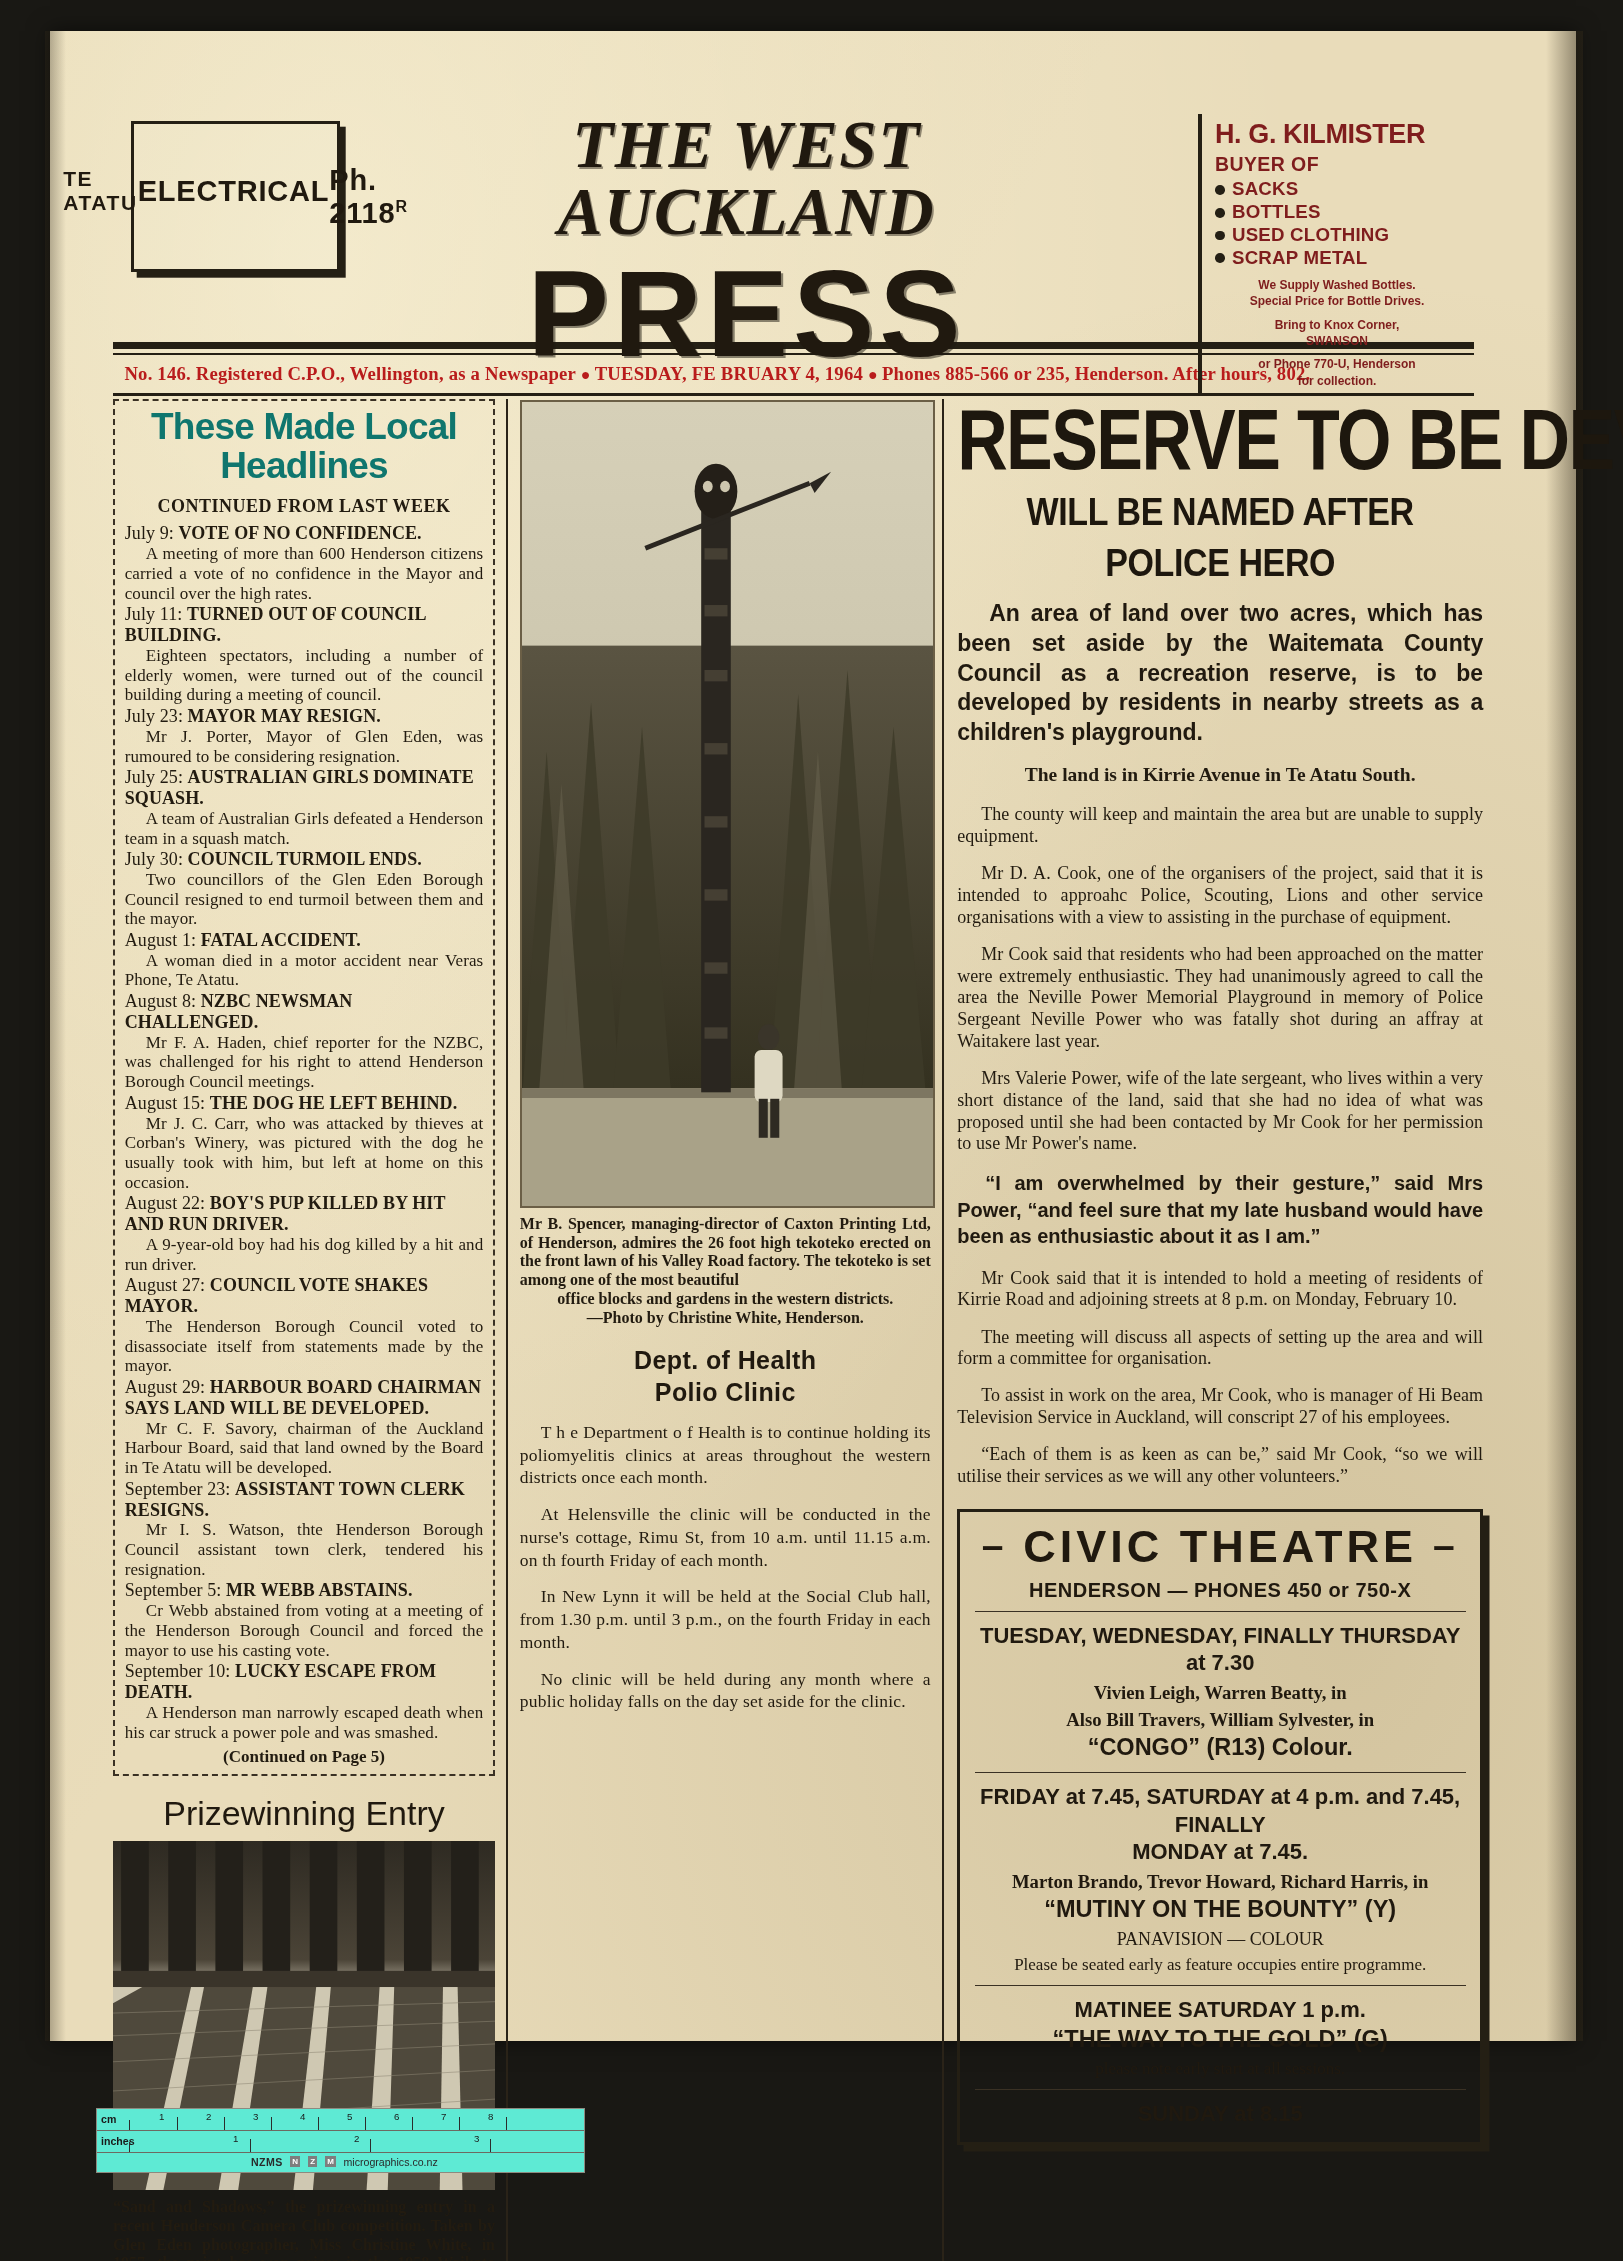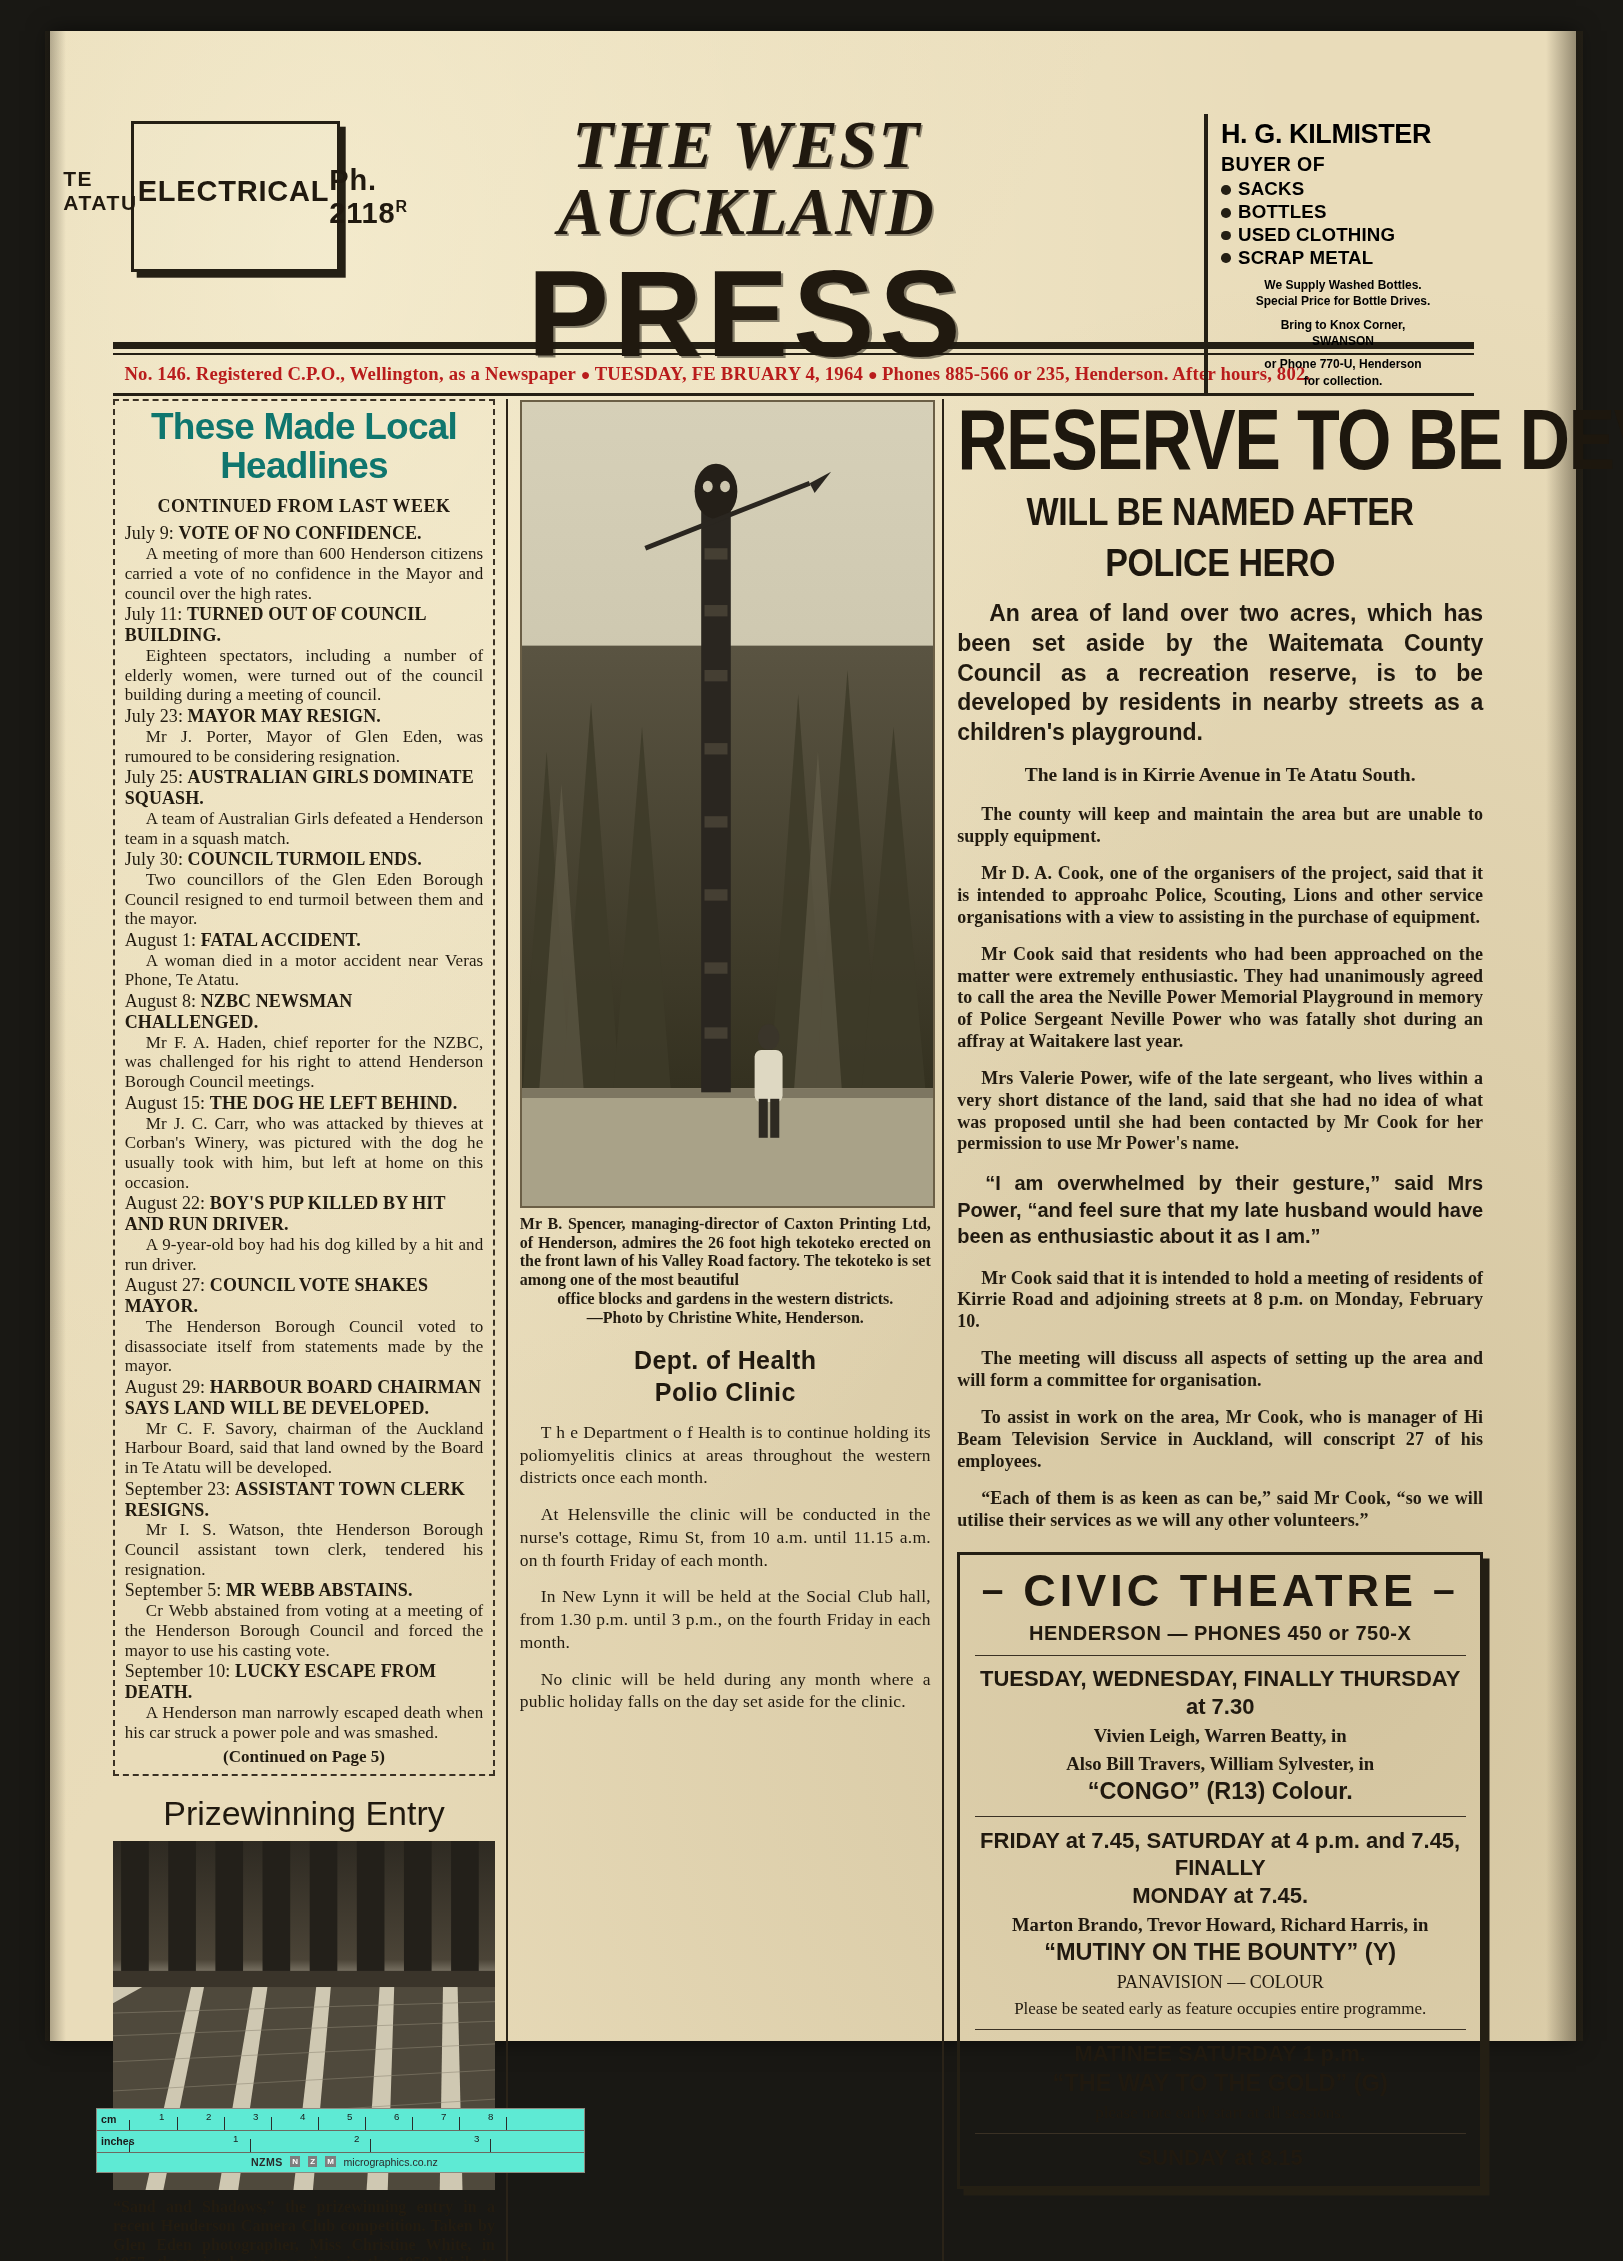--- a/index.html
+++ b/index.html
@@ -60,23 +60,23 @@
     font-weight:700;font-style:italic;font-size:67px;letter-spacing:1.6px;
     line-height:1;text-shadow:1.6px 1.6px 0 rgba(30,25,15,.45);
   }
   .title-press{
     font-family:"Liberation Sans", sans-serif;
     font-weight:800;font-size:122px;letter-spacing:4.9px;line-height:1.05;margin-top:4.9px;
     text-shadow:2.4px 2.4px 0 rgba(30,25,15,.5);
   }
 
   .kilmister{
-    position:absolute;right:9px;top:34px;width:244px;
+    position:absolute;right:15px;top:34px;width:244px;
     border-left:4px solid #241f14;
-    padding:4.9px 0 4.9px 13px;color:#000000;
+    padding:4.9px 0 4.9px 13px;color:#7f1d1d;
     font-family:"Liberation Sans", sans-serif;
   }
   .kil-name{font-size:27px;font-weight:800;letter-spacing:-0.4px;margin-bottom:3.2px;}
   .kil-buyer{font-size:19.5px;font-weight:700;letter-spacing:0.4px;margin-bottom:2.4px;}
   .kil-li{font-size:18.7px;font-weight:700;letter-spacing:0.2px;line-height:1.22;display:flex;align-items:center;}
   .kil-li .dot{width:9.7px;height:9.7px;border-radius:50%;background:#241f14;margin-right:7.3px;flex:none;}
   .kil-small{font-size:12px;font-weight:700;line-height:1.35;margin-top:7.3px;}
   .kil-small.c{text-align:center;}
 
   
@@ -167,21 +167,21 @@
   .lede{
     font-family:"Liberation Sans", sans-serif;font-weight:700;
     font-size:23px;line-height:1.3;color:#20190f;text-align:justify;text-indent:32px;
     margin-bottom:16px;
   }
   .kicker{
     font-size:19.5px;font-weight:700;color:#221b10;text-align:center;margin:13px 0 18px 0;
   }
   .rp{
     font-size:18px;line-height:1.21;color:#221b10;text-align:justify;
-    text-indent:24px;font-weight:700;margin-bottom:15.4px;letter-spacing:0.1px;
+    text-indent:24px;font-weight:400;margin-bottom:15.4px;letter-spacing:0.1px;
   }
   .quote{
     font-family:"Liberation Sans", sans-serif;font-weight:700;
     font-size:20px;line-height:1.32;color:#20190f;text-align:justify;text-indent:28px;
     margin-bottom:18px;
   }
 
   
   .civic{
     border:3.2px solid #241f14;box-shadow:6.5px 6.5px 0 #241f14;

